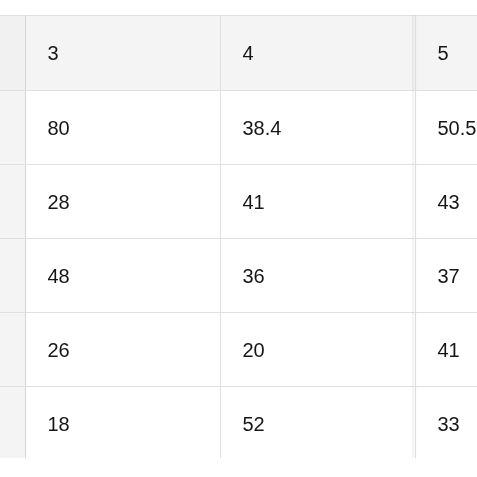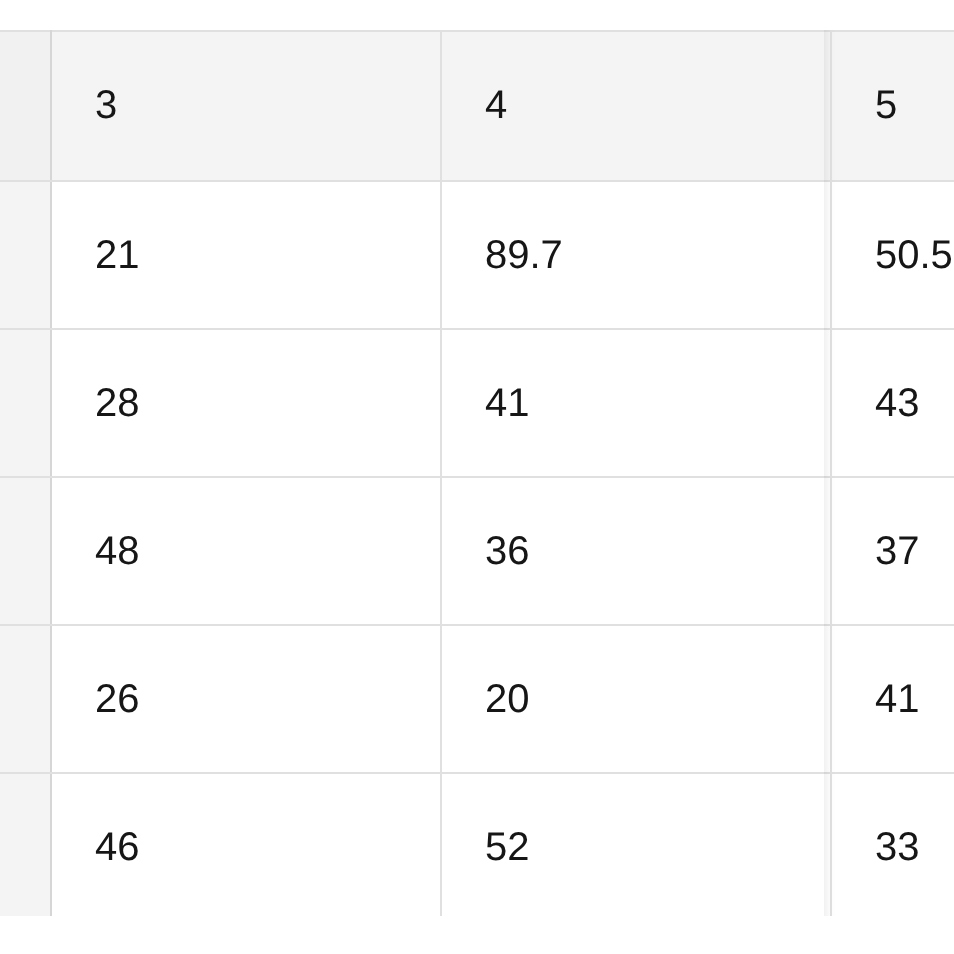--- a/index.html
+++ b/index.html
@@ -128,22 +128,22 @@
         <th class="rowhead"></th>
         <th>3</th>
         <th>4</th>
         <th>5</th>
       </tr>
     </thead>
 
     <tbody>
       <tr>
         <td class="rowhead"></td>
-        <td>21</td>
-        <td>89.7</td>
+        <td>80</td>
+        <td>38.4</td>
         <td>50.5</td>
       </tr>
       <tr>
         <td class="rowhead"></td>
         <td>28</td>
         <td>41</td>
         <td>43</td>
       </tr>
       <tr>
         <td class="rowhead"></td>
@@ -152,21 +152,21 @@
         <td>37</td>
       </tr>
       <tr>
         <td class="rowhead"></td>
         <td>26</td>
         <td>20</td>
         <td>41</td>
       </tr>
       <tr>
         <td class="rowhead"></td>
-        <td>46</td>
+        <td>18</td>
         <td>52</td>
         <td>33</td>
       </tr>
     </tbody>
   </table>
 
   <div class="divider-shadow"></div>
 
 </div>
 

